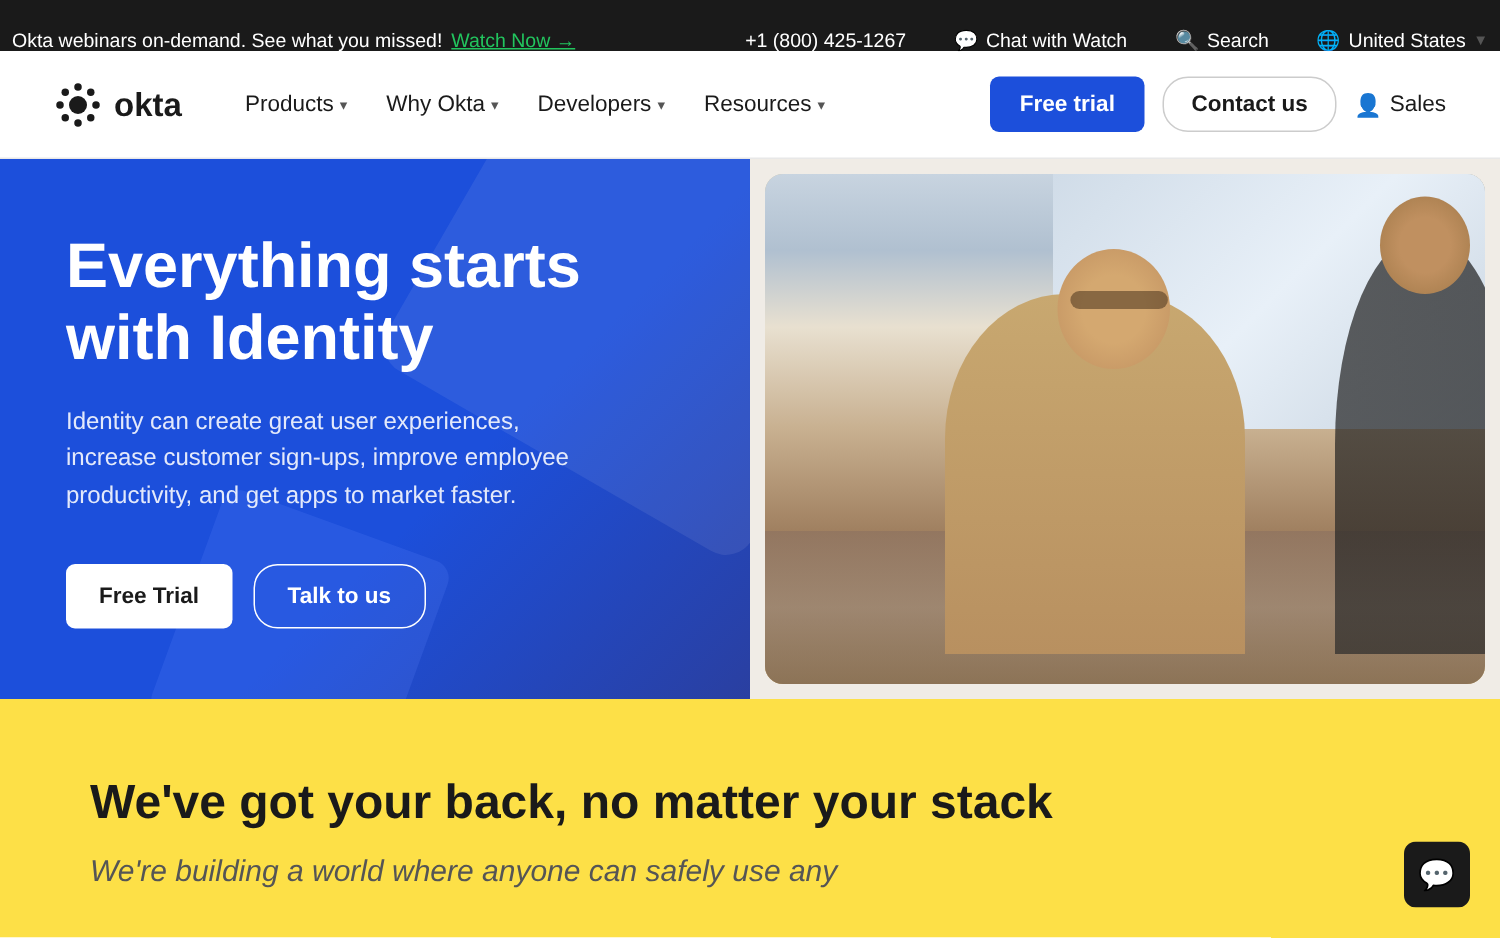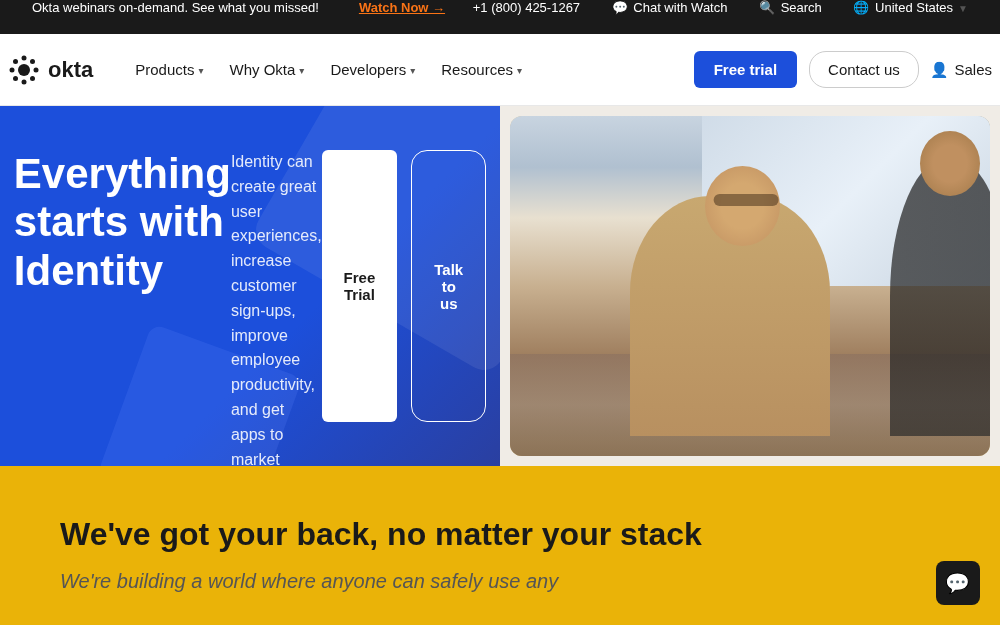--- a/index.html
+++ b/index.html
@@ -3,38 +3,38 @@
   <meta charset="utf-8">
   <style>
     * { margin: 0; padding: 0; box-sizing: border-box; }
     body { font-family: -apple-system, BlinkMacSystemFont, 'Segoe UI', Arial, sans-serif; width: 1000px; height: 625px; overflow: hidden; background: #fff; }
 
     
     .announcement-bar {
       background: #1a1a1a;
       color: #fff;
       display: flex;
-      align-items: flex-start;
+      align-items: flex-end;
       justify-content: space-between;
-      padding: 0 32px;
+      padding: 0 8px;
       height: 34px;
       font-size: 13px;
     }
     .announcement-left { display: flex; align-items: center; gap: 6px; }
-    .announcement-link { color: #f97316; text-decoration: underline; font-weight: 700; cursor: pointer; margin-left: 34px; }
+    .announcement-link { color: #22c55e; text-decoration: underline; font-weight: 400; cursor: pointer; }
     .announcement-right { display: flex; align-items: center; gap: 32px; font-size: 13px; }
     .announcement-right-item { display: flex; align-items: center; gap: 5px; cursor: pointer; }
 
     
     .main-nav {
       background: #fff;
       display: flex;
       align-items: center;
       justify-content: space-between;
-      padding: 0 8px;
+      padding: 0 36px;
       height: 72px;
       border-bottom: 1px solid #e8e8e8;
     }
     .nav-left { display: flex; align-items: center; gap: 32px; }
     .logo { display: flex; align-items: center; gap: 8px; font-size: 22px; font-weight: 700; color: #1a1a1a; }
     .logo-icon { width: 32px; height: 32px; }
     .nav-links { display: flex; align-items: center; gap: 6px; }
     .nav-item { display: flex; align-items: center; gap: 4px; padding: 8px 10px; cursor: pointer; font-size: 15px; color: #1a1a1a; font-weight: 500; border-radius: 4px; text-align: center; }
     .chevron { font-size: 10px; color: #555; margin-top: 1px; }
     .nav-right { display: flex; align-items: center; gap: 12px; }
@@ -48,37 +48,37 @@
       font-weight: 600;
       cursor: pointer;
     }
     .btn-contact {
       background: #fff;
       color: #1a1a1a;
       border: 1.5px solid #ccc;
       padding: 9px 18px;
       border-radius: 17px;
       font-size: 15px;
-      font-weight: 400;
+      font-weight: 700;
       cursor: pointer;
     }
     .login-btn { display: flex; align-items: center; gap: 5px; font-size: 15px; color: #1a1a1a; cursor: pointer; font-weight: 500; }
 
     
     .hero {
       display: flex;
       height: 360px;
       position: relative;
     }
     .hero-left {
       width: 500px;
       background: linear-gradient(135deg, #1c4fdb 60%, #2a3fa0 100%);
       position: relative;
       display: flex;
-      flex-direction: row;
+      flex-direction: column;
       justify-content: center;
       padding: 44px 44px 44px 44px;
       overflow: hidden;
     }
     .hero-left::after {
       content: '';
       position: absolute;
       top: -60px;
       right: -80px;
       width: 280px;
@@ -149,21 +149,21 @@
       right: 10px;
       bottom: 10px;
       left: 10px;
       border-radius: 12px;
       overflow: hidden;
       background: linear-gradient(160deg, #d4c4a0 0%, #a89060 40%, #c8a870 70%, #e0cfa0 100%);
     }
 
     
     .below-hero {
-      background: #eab308;
+      background: #fde047;
       padding: 50px 52px 30px 60px;
     }
     .below-heading {
       font-size: 32px;
       font-weight: 700;
       color: #1a1a1a;
       margin-bottom: 14px;
     }
     .below-subtext {
       font-size: 20px;

